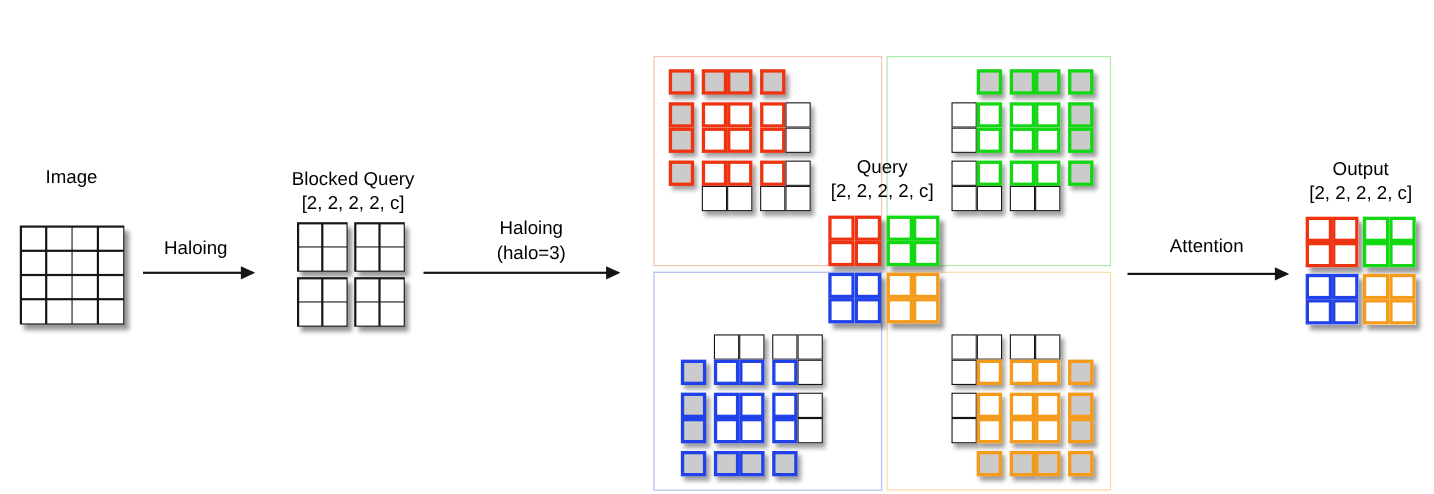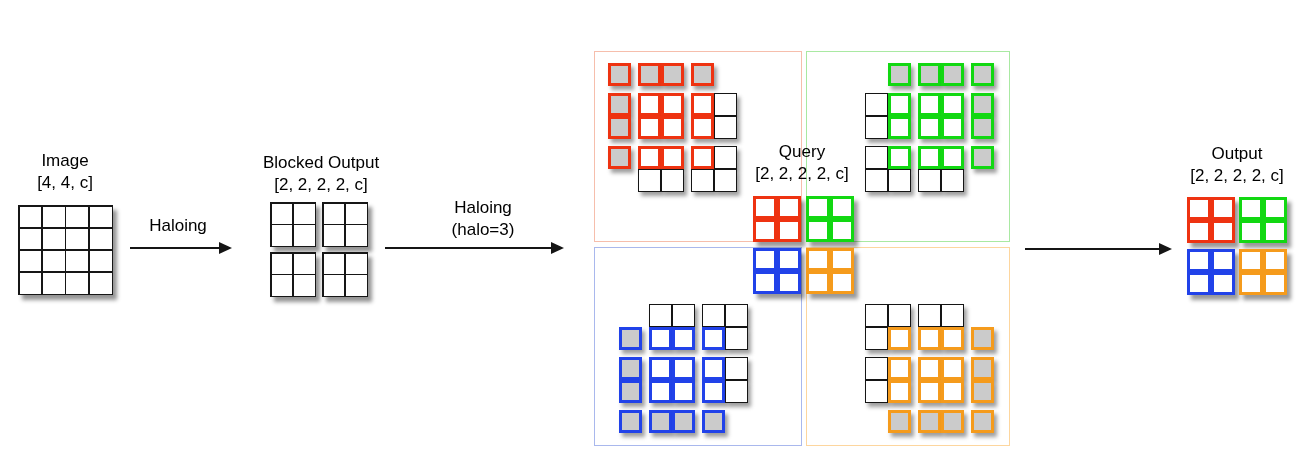--- a/index.html
+++ b/index.html
@@ -42,21 +42,20 @@
   .q-r{left:753px;top:196px}.q-g{left:806px;top:196px}.q-b{left:753px;top:248px}.q-o{left:806px;top:248px}
   .o-r{left:1187px;top:197px}.o-g{left:1239px;top:197px}.o-b{left:1187px;top:249px}.o-o{left:1239px;top:249px}
 </style>
 </head>
 <body>
 
 <div id="canvas">
 
   <div class="lbl" style="left:0px;top:150px;width:130px">
     <div>Image</div>
-    <div>[4, 4, c]</div>
   </div>
   <div class="blackgrid img4">
       <div class="bcell"></div>
       <div class="bcell"></div>
       <div class="bcell"></div>
       <div class="bcell"></div>
       <div class="bcell"></div>
       <div class="bcell"></div>
       <div class="bcell"></div>
       <div class="bcell"></div>
@@ -69,21 +68,21 @@
       <div class="bcell"></div>
       <div class="bcell"></div>
     </div>
 
   <div class="lbl" style="left:118px;top:215px;width:120px">Haloing</div>
   <div class="arrow" style="left:130px;top:247px;width:100px">
     <div class="head"></div>
   </div>
 
   <div class="lbl" style="left:251px;top:152px;width:140px">
-    <div>Blocked Output</div>
+    <div>Blocked Query</div>
     <div>[2, 2, 2, 2, c]</div>
   </div>
   <div class="blackgrid b22 p00">
       <div class="bcell"></div>
       <div class="bcell"></div>
       <div class="bcell"></div>
       <div class="bcell"></div>
     </div>
   <div class="blackgrid b22 p01">
       <div class="bcell"></div>
@@ -243,20 +242,21 @@
       <div class="qcell" style="border-color: rgb(33, 66, 233);"></div>
       <div class="qcell" style="border-color: rgb(33, 66, 233);"></div>
     </div>
   <div class="qgrid q-o">
       <div class="qcell" style="border-color: rgb(245, 155, 28);"></div>
       <div class="qcell" style="border-color: rgb(245, 155, 28);"></div>
       <div class="qcell" style="border-color: rgb(245, 155, 28);"></div>
       <div class="qcell" style="border-color: rgb(245, 155, 28);"></div>
     </div>
 
+  <div class="lbl" style="left:1037px;top:213px;width:120px">Attention</div>
   <div class="arrow" style="left:1025px;top:248px;width:145px">
     <div class="head"></div>
   </div>
 
   <div class="lbl" style="left:1167px;top:143px;width:140px">
     <div>Output</div>
     <div>[2, 2, 2, 2, c]</div>
   </div>
   <div class="qgrid o-r">
       <div class="qcell" style="border-color: rgb(238, 51, 17);"></div>

